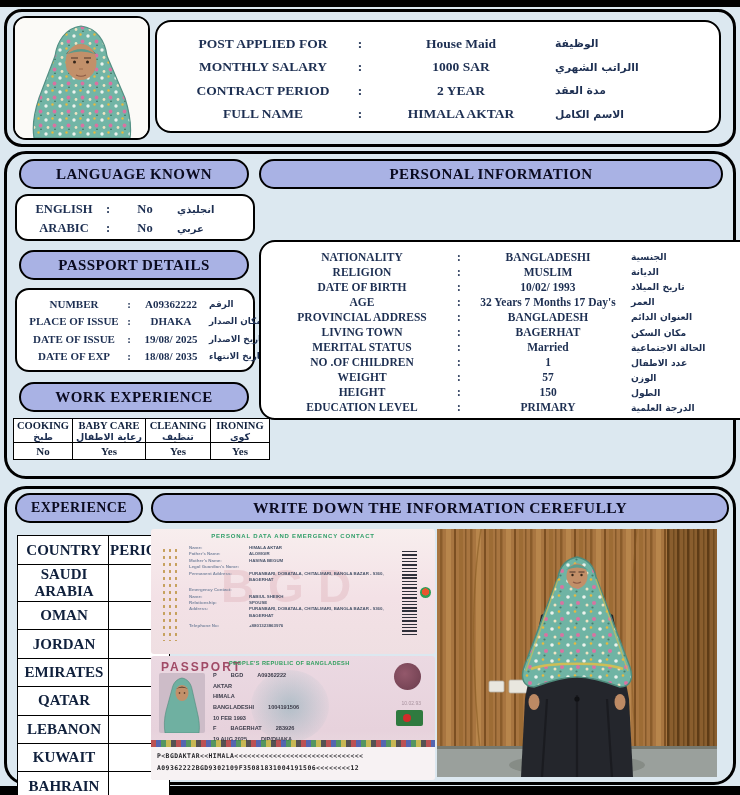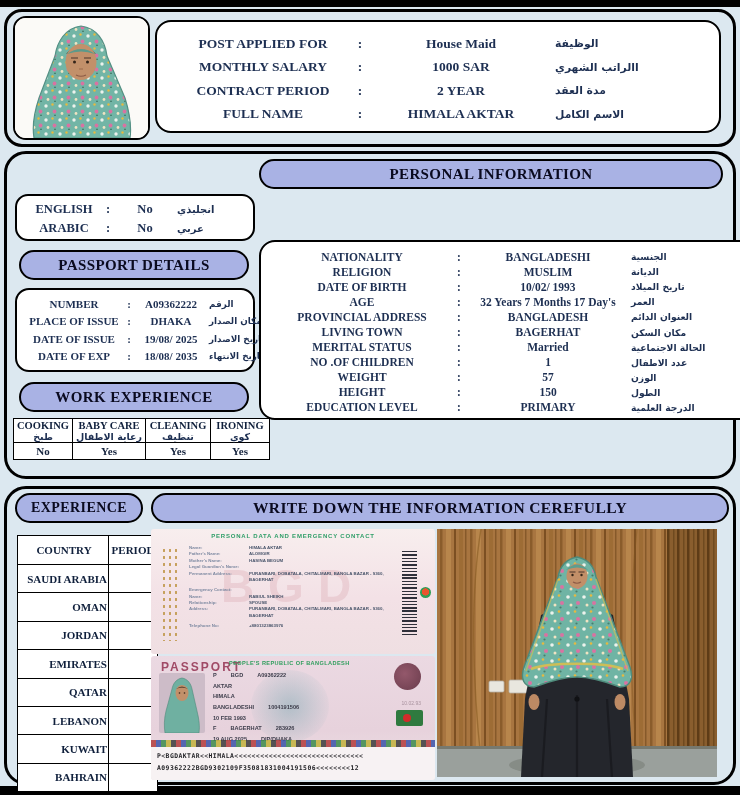--- a/index.html
+++ b/index.html
@@ -20,23 +20,23 @@
   .lg-row{grid-template-columns:78px 10px 1fr 66px;height:19px;font-size:12.5px}
   .pp-row{grid-template-columns:102px 8px 76px 1fr;height:17.5px;font-size:11px}
   .pi-row{grid-template-columns:182px 12px 1fr 130px;height:15.1px;font-size:11.5px}
   table{border-collapse:collapse;background:#fff}
   .wk-table{position:absolute;left:6px;top:264px}
   .wk-table td,.wk-table th{border:1.8px solid #000;text-align:center;vertical-align:middle;padding:0}
   .wk-en{font-size:10.5px;font-weight:bold;color:#10203c;line-height:11px;display:block;padding:1px 1px 0}
   .wk-ar{font-size:9.5px;font-weight:bold;font-family:"DejaVu Sans",sans-serif;direction:rtl;line-height:11px;display:block}
   .wk-val{font-size:11px;font-weight:bold;color:#16243e;height:16px}
   .ct-table{position:absolute;left:10px;top:46px}
-  .ct-table td,.ct-table th{border:1.8px solid #000;font-size:11px;color:#10203c}
+  .ct-table td,.ct-table th{border:1.8px solid #000;font-size:15px;color:#10203c}
   .ct-table th{height:26px;text-align:center}
-  .ct-country{width:86px;height:25.4px;text-align:right;padding-left:3px;font-weight:bold}
+  .ct-country{width:86px;height:25.4px;text-align:center;padding-left:3px;font-weight:bold}
   .ct-period{width:46px}
   .scan{position:absolute;left:144px;width:284px;border-radius:3px;overflow:hidden;box-sizing:border-box}
   .tiny-row{display:flex;line-height:1.45}
   .tiny-lbl{width:60px;flex:none;color:#7d89a1;font-family:"Liberation Sans",sans-serif;font-size:4.4px;font-weight:bold}
   .tiny-val{color:#49556b;font-family:"Liberation Sans",sans-serif;font-size:4.4px;font-weight:bold}
   .bio-line{font-family:"Liberation Sans",sans-serif;font-size:5.6px;font-weight:bold;color:#3c3c4a;line-height:1.9;white-space:nowrap}
   .bio-line .gap{display:inline-block;width:14px}
   .mrz{font-family:"DejaVu Sans Mono",monospace;font-size:6.4px;letter-spacing:.45px;color:#1e1e22;
        line-height:12px;white-space:nowrap;font-weight:bold}
   .fill{position:absolute;inset:0;width:100%;height:100%}
@@ -97,20 +97,23 @@
       <span class="lbl">FULL NAME</span>
         <span class="col">:</span>
         <span class="val">HIMALA AKTAR</span>
         <span class="ar">الاسم الكامل</span>
     </div>
   </div>
 </div>
 
 <div class="section" style="left:4px;top:151px;width:732px;height:328px">
 
+  <div class="pill" style="left:12px;top:5px;width:230px;height:30px;font-size:15px">
+    <span>LANGUAGE KNOWN</span>
+  </div>
 
   <div class="pill" style="left:252px;top:5px;width:464px;height:30px;font-size:15px">
     <span>PERSONAL INFORMATION</span>
   </div>
 
   <div class="wbox" style="left:8px;top:40px;width:240px;height:47px;border-radius:13px;padding:4px 10px 0 8px">
     <div class="row lg-row">
       <span class="lbl">ENGLISH</span>
         <span class="col">:</span>
         <span class="val">No</span>

